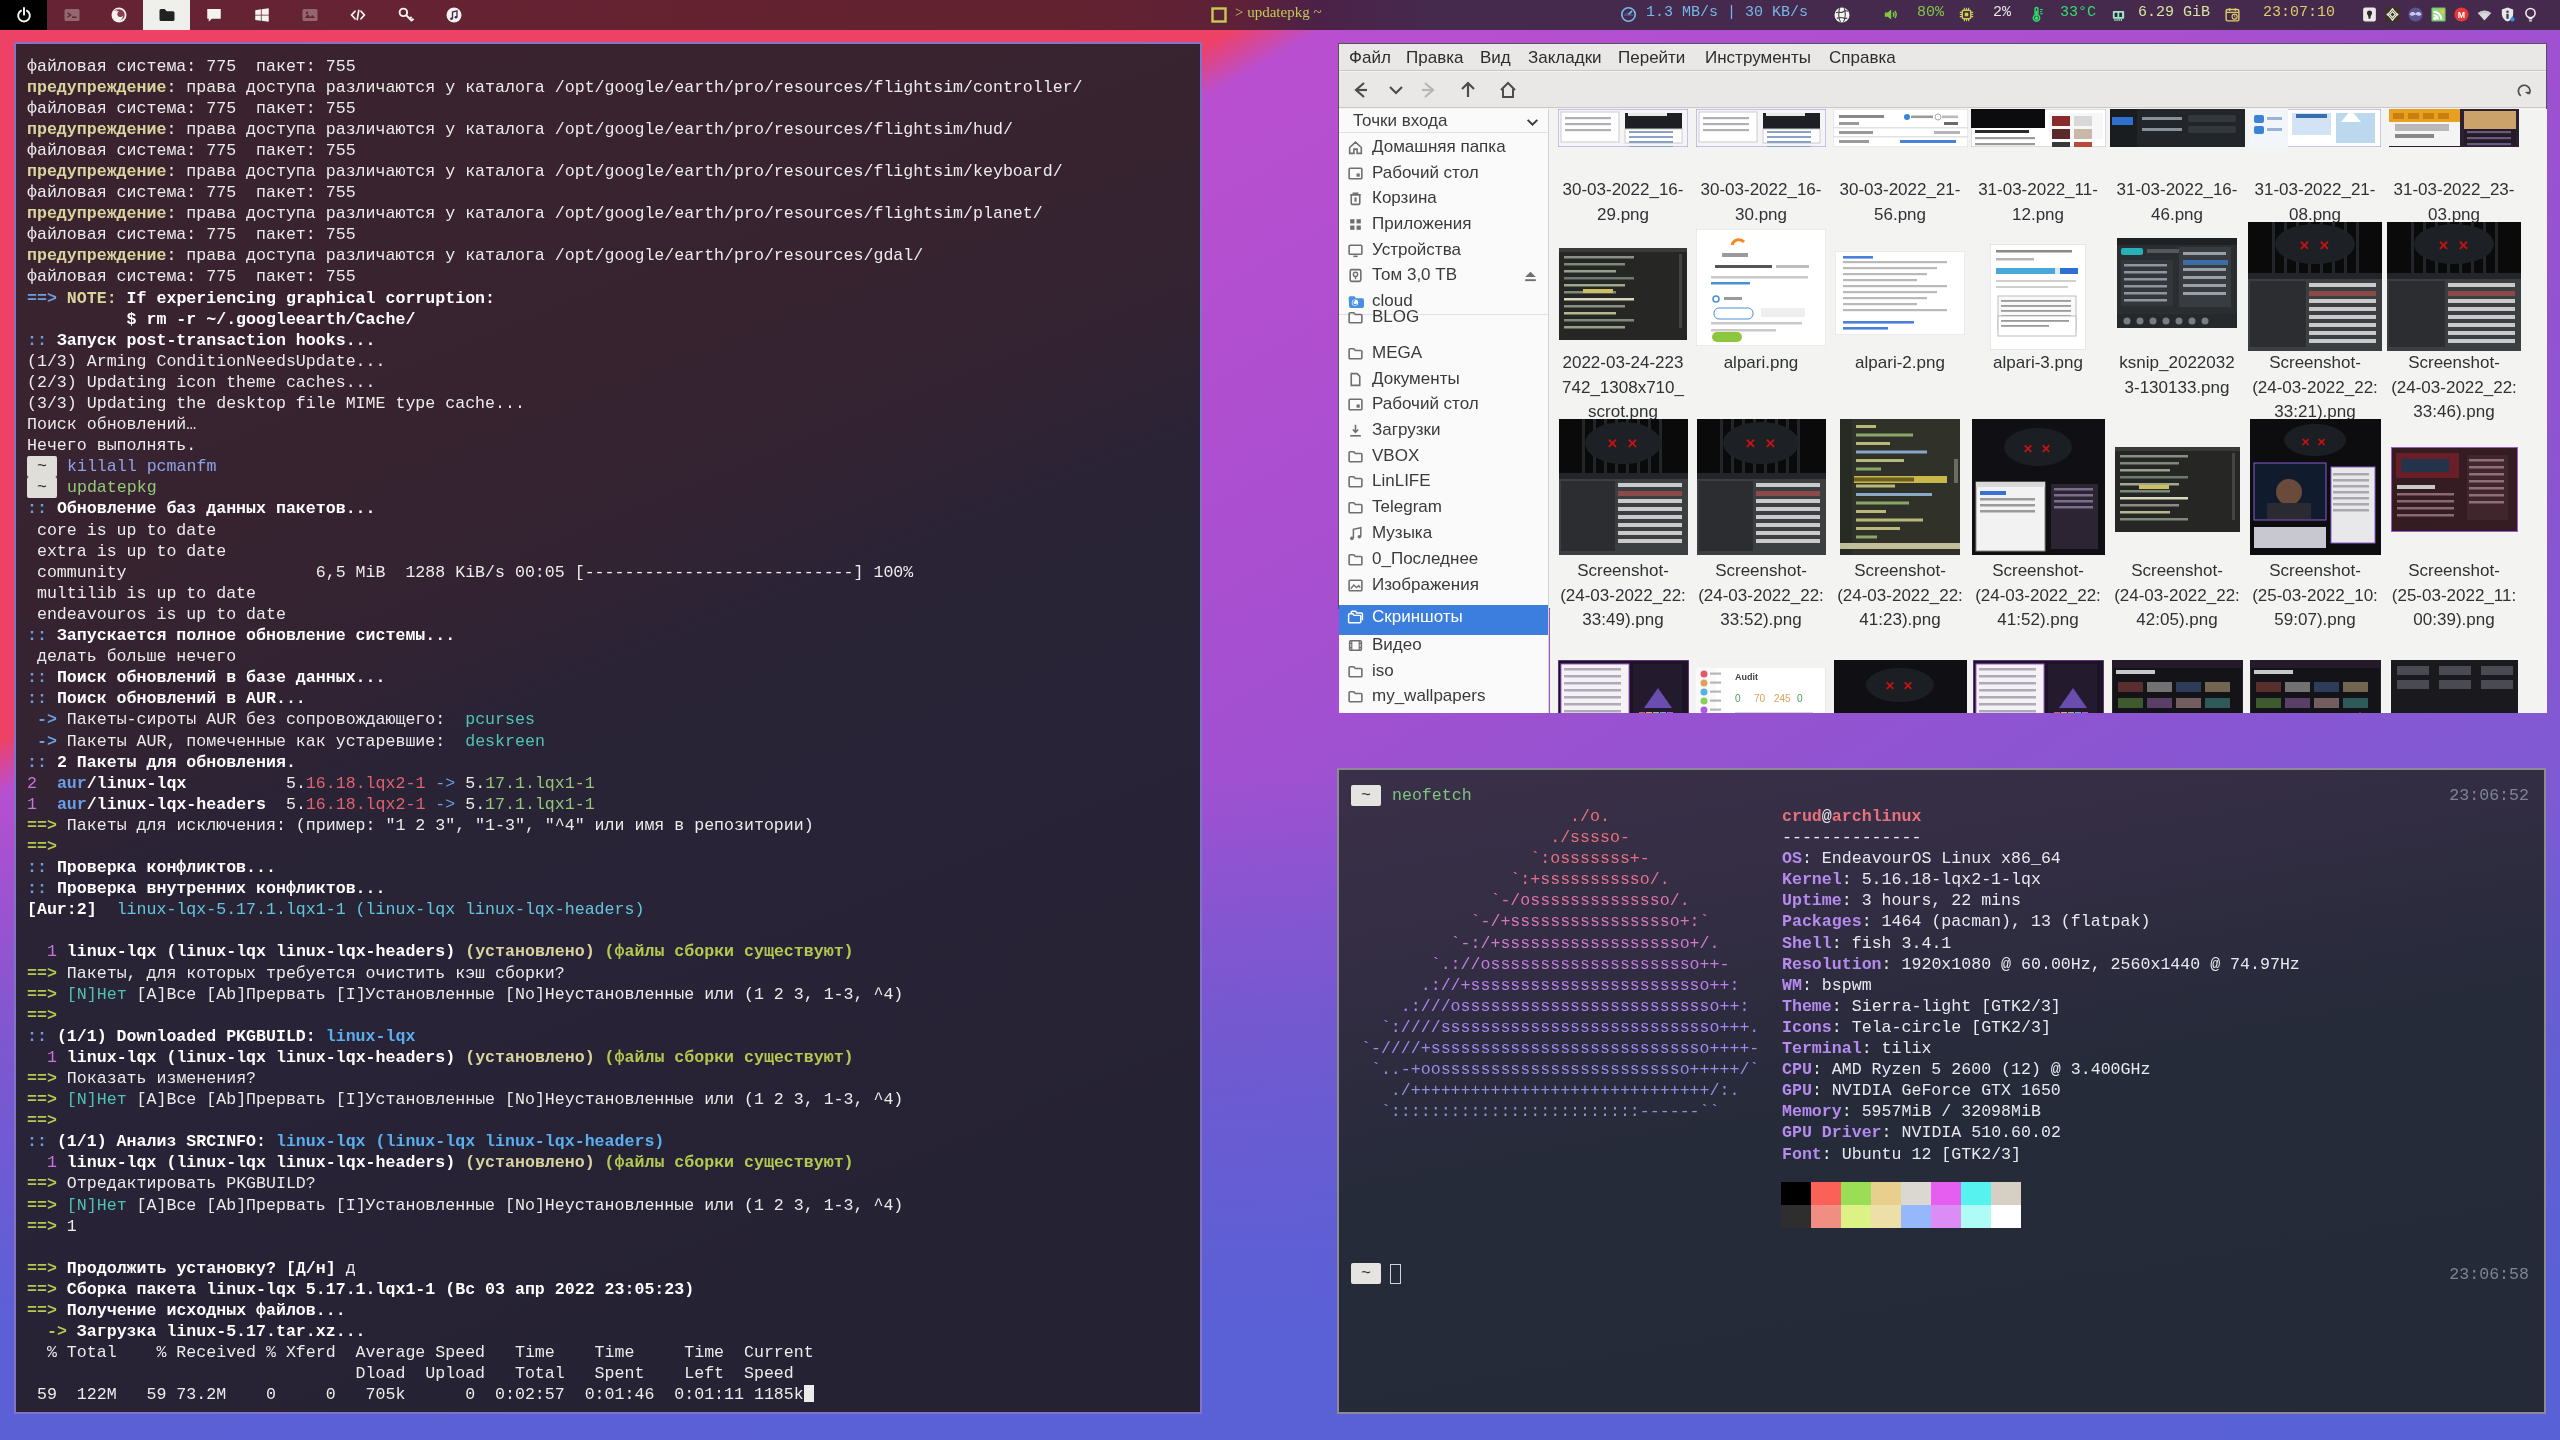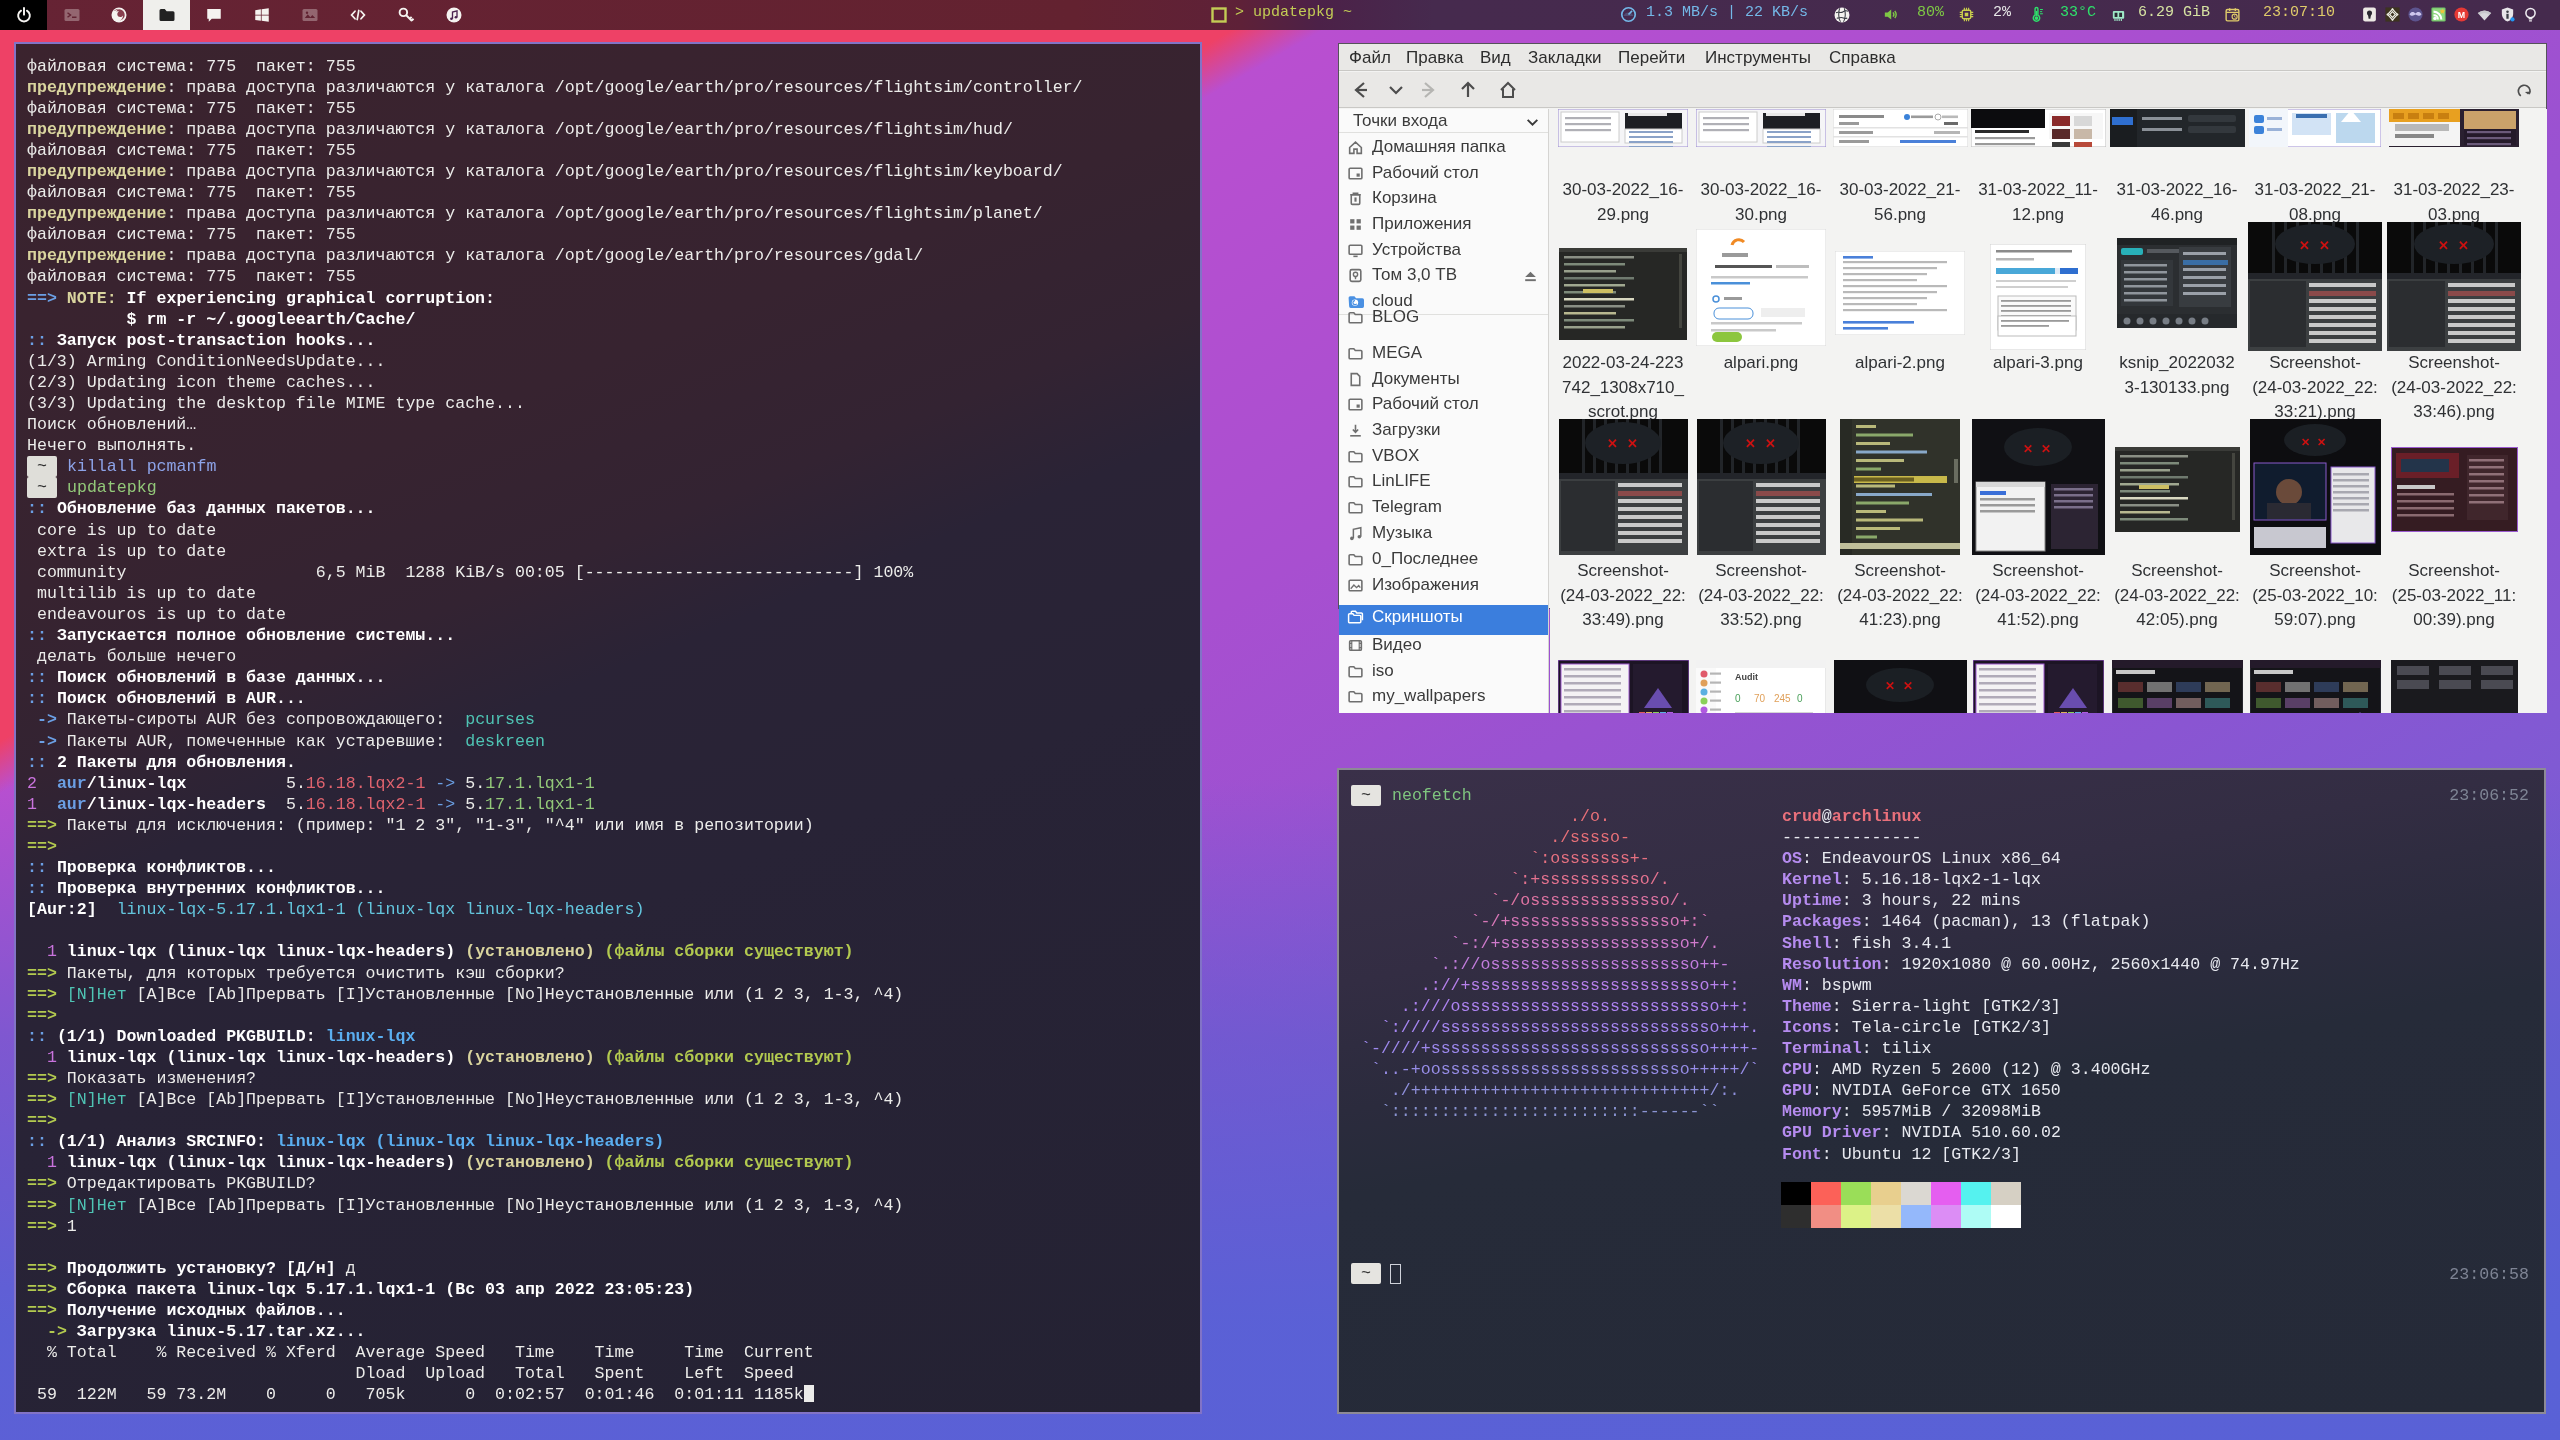--- a/index.html
+++ b/index.html
@@ -96,27 +96,27 @@
       </svg></div>
     <div class="bic" style="left:445px;"><svg width="18" height="18" viewBox="0 0 24 24">
         <circle cx="12" cy="12" r="10" fill="#f5f3f0"></circle>
         <path d="M10 17V8l6-1.5V15" stroke="#4a2450" stroke-width="1.8" fill="none"></path>
         <circle cx="8.6" cy="17" r="1.8" fill="#4a2450"></circle>
         <circle cx="14.6" cy="15" r="1.8" fill="#4a2450"></circle>
       </svg></div>
     <div class="bic" style="left:1211px;top:7px;"><svg width="16" height="16" viewBox="0 0 16 16">
         <rect x="1.5" y="1.5" width="13" height="13" fill="none" stroke="#c3cc55" stroke-width="2.4"></rect>
       </svg></div>
-    <div class="btx" style="left:1235px;color:#c3cc55;font-size:15px;">&gt; updatepkg ~</div>
+    <div class="btx" style="left:1235px;color:#c3cc55;font-size:15px;font-family:Liberation Serif, serif;">&gt; updatepkg ~</div>
     <div class="bic" style="left:1620px;top:6px;"><svg width="17" height="17" viewBox="0 0 24 24">
         <circle cx="12" cy="12" r="9.5" fill="none" stroke="#74b8e8" stroke-width="2.4"></circle>
         <path d="M12 12 17 7" stroke="#74b8e8" stroke-width="2.4"></path>
         <path d="M5 14a7.5 7.5 0 0 1 14 0" fill="#74b8e8" opacity="0.25"></path>
       </svg></div>
-    <div class="btx" style="left:1646px;color:#74b8e8;font-size:15px;">1.3 MB/s | 22 KB/s</div>
+    <div class="btx" style="left:1646px;color:#74b8e8;font-size:15px;">1.3 MB/s | 30 KB/s</div>
     <div class="bic" style="left:1833px;top:6px;"><svg width="18" height="18" viewBox="0 0 24 24">
         <circle cx="12" cy="12" r="10" fill="#f5f3f0"></circle>
         <path d="M4 9c3-2 6 1 9-1s5-2 7-1M5 16c3 1 5-2 9 0 2 1 4 .5 5 0M9 3c-2 4-2 14 1 18M15 3c2 4 2 14-1 18" stroke="#3a3d45" stroke-width="1.4" fill="none"></path>
       </svg></div>
     <div class="bic" style="left:1882px;top:6px;"><svg width="17" height="17" viewBox="0 0 24 24">
         <path d="M4 9v6h4l5 4V5L8 9z" fill="#7ec845"></path>
         <path d="M15.5 9a4.5 4.5 0 0 1 0 6M18 7a8 8 0 0 1 0 10" stroke="#7ec845" stroke-width="2" fill="none"></path>
       </svg></div>
     <div class="btx" style="left:1917px;color:#7ec845;font-size:15px;">80%</div>
     <div class="bic" style="left:1958px;top:6px;"><svg width="17" height="17" viewBox="0 0 24 24">

